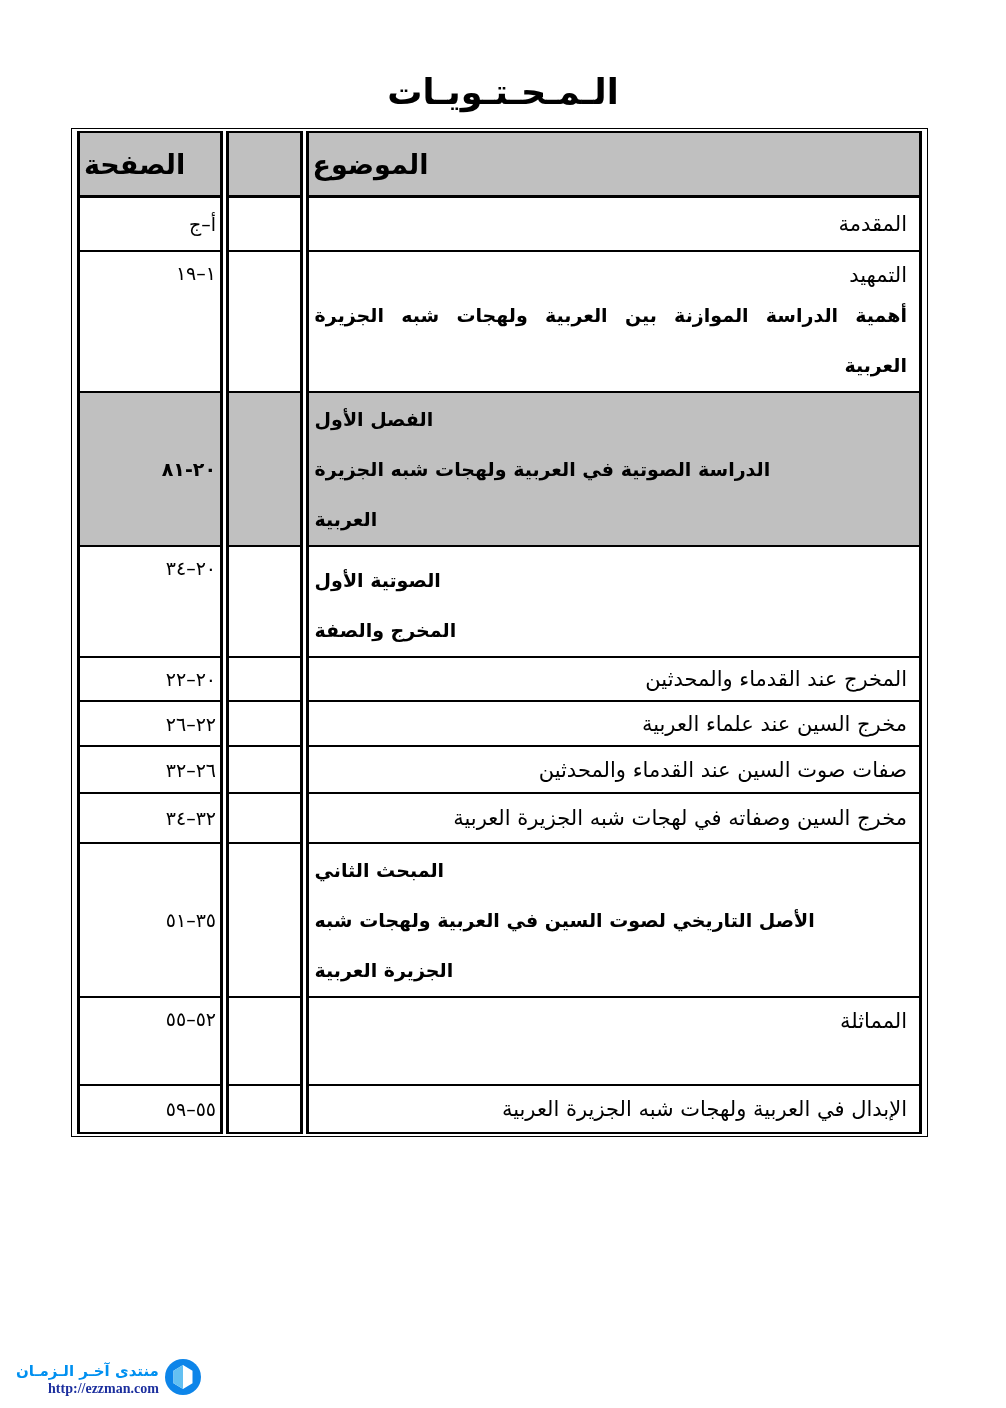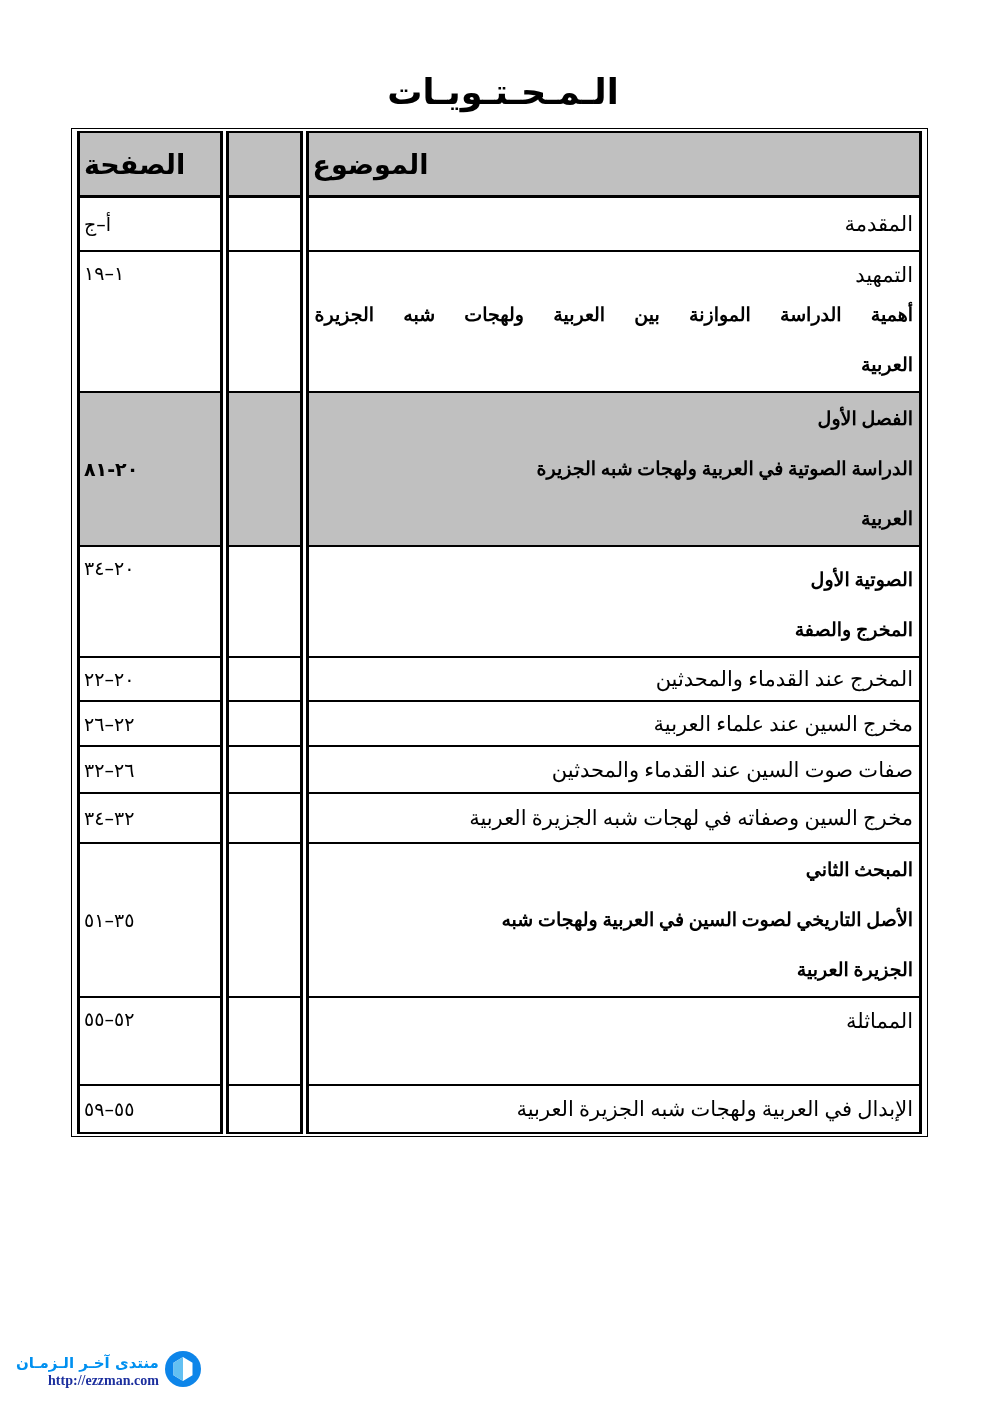--- a/index.html
+++ b/index.html
@@ -43,58 +43,58 @@
   th{
     border-width:2px 3px 3px 3px;
     background:#c0c0c0;
     height:60px;
     font-size:27px;
     font-weight:700;
     text-align:left;
   }
   tr.gray td{background:#c0c0c0;}
   td.pg{
-    text-align:left;
+    text-align:right;
     font-size:19px;
   }
   td.pg.bold{font-weight:700;}
   td.v-top{vertical-align:top;padding-top:10px;}
-  td.sub{padding-right:6px;padding-left:6px;font-family:Liberation Serif, serif;}
+  td.sub{padding-right:12px;padding-left:6px;}
   td.sub.v-top{vertical-align:top;padding-top:8px;}
   .ln{
     font-size:21px;
     line-height:30px;
     text-align:right;
   }
   .ln.b{
     font-weight:700;
     font-size:19px;
     line-height:50px;
   }
-  .ln.c{text-align:right;}
+  .ln.c{text-align:left;}
   .ln.j{text-align:justify;text-align-last:justify;}
   .spacer{height:12px;}
   
   tr.h50  td{height:50px;}
   tr.h130 td{height:128px;}
   tr.h142 td{height:142px;}
   tr.h97  td{height:95px;}
   tr.h42  td{height:40px;}
   tr.h43  td{height:41px;}
   tr.h45  td{height:43px;}
   tr.h48  td{height:46px;}
   tr.h144 td{height:144px;}
   tr.h117 td{height:115px;}
   tr.h77  td{height:75px;}
   tr.h46  td{height:44px;}
   
   .watermark{
     position:absolute;
     left:16px;            
-    bottom:16px;
+    bottom:8px;
     direction:ltr;
     display:flex;
     align-items:center;
     gap:5px;
   }
   .wm-text{
     display:flex;
     flex-direction:column;
     align-items:flex-end;
   }

